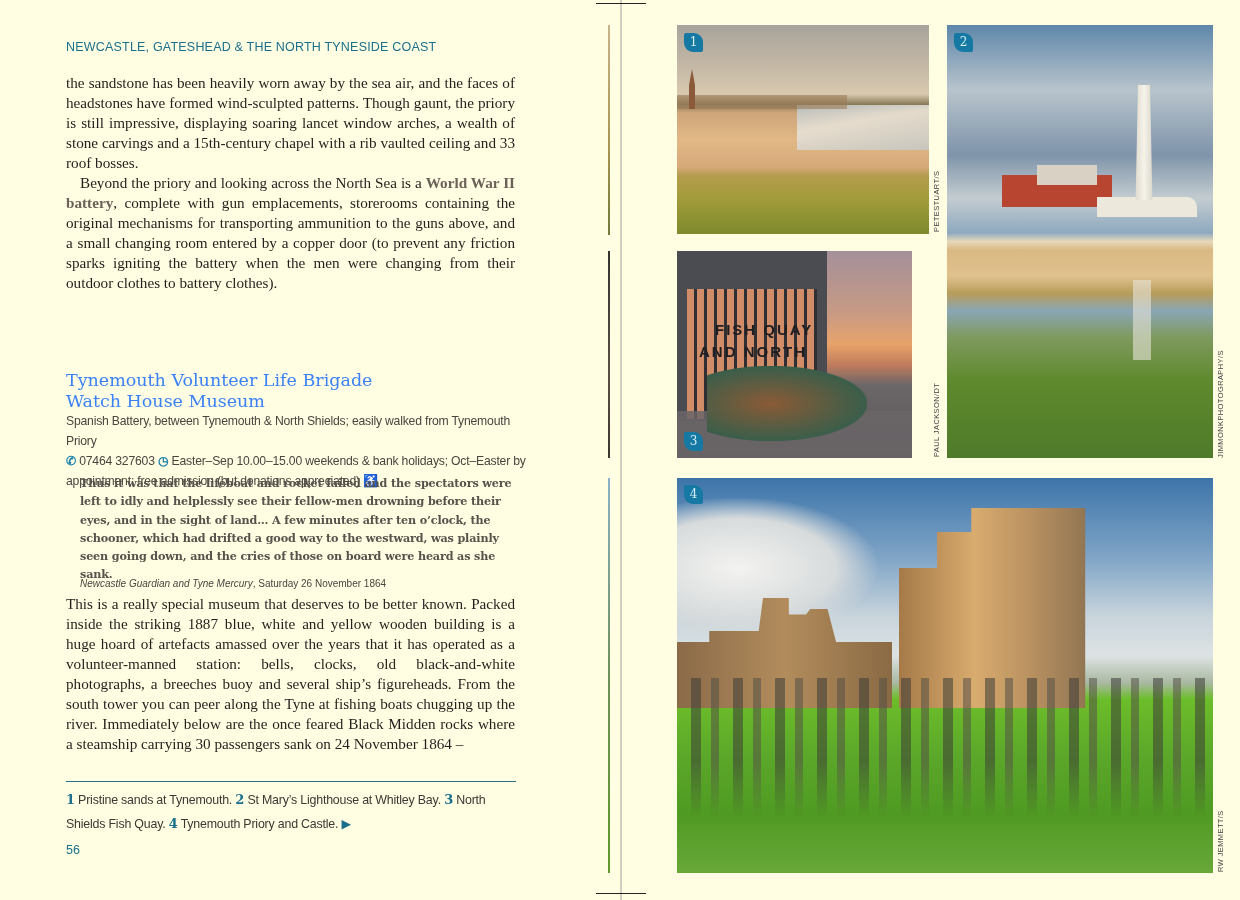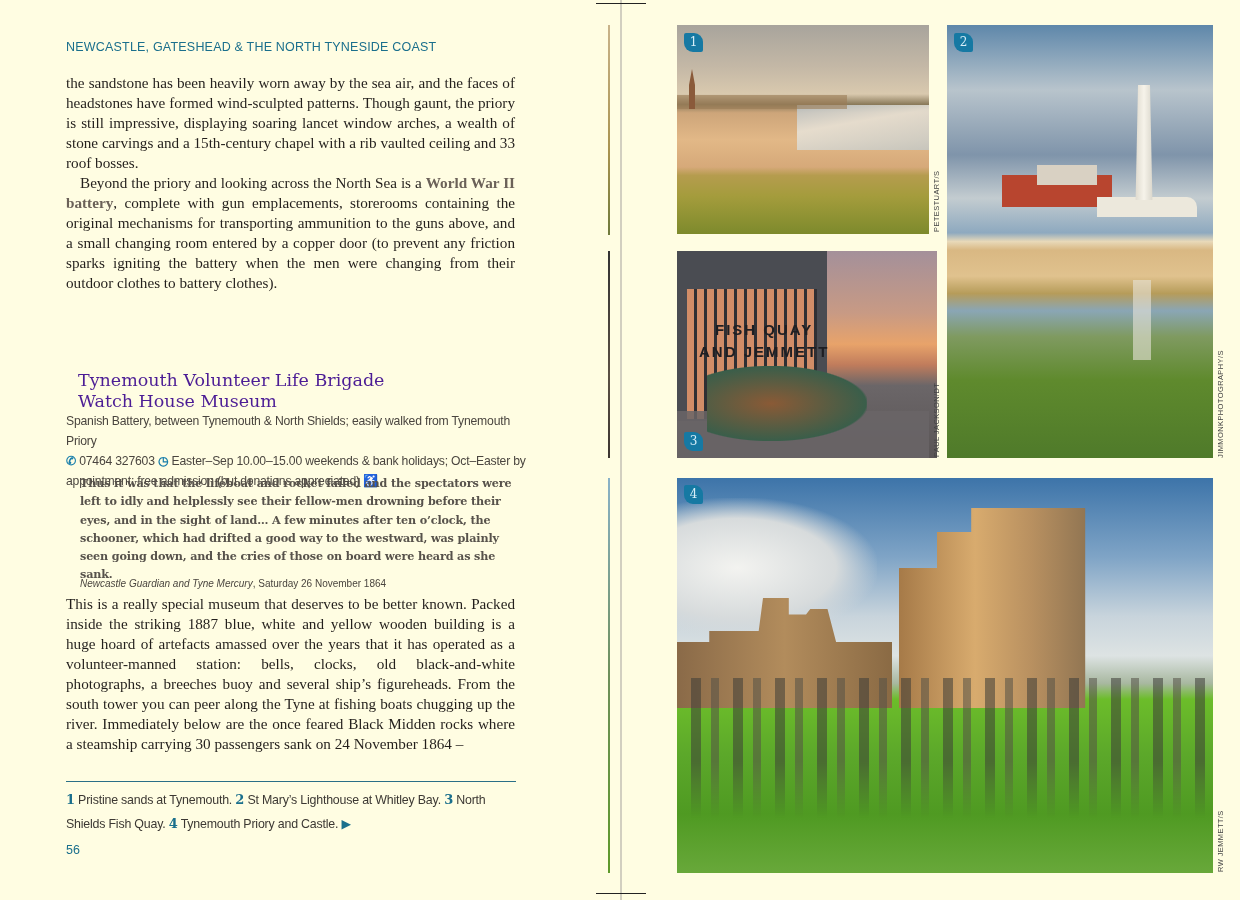--- a/index.html
+++ b/index.html
@@ -26,21 +26,21 @@
     position:absolute; left:66px; width:449px; font-family:"Liberation Serif", serif;
     font-size:15.2px; line-height:20px; text-align:justify; color:#231f1c;
   }
   .body-text p { margin:0; }
   .body-text p.indent { text-indent:14px; }
   .hl { color:#6b6158; font-weight:bold; }
   .block1 { top:73px; }
 
   .section-title {
     position:absolute; left:66px; top:370px; font-family:"DejaVu Serif", serif;
-    font-size:17.5px; line-height:21px; color:#4c1d95;margin-left:12px;
+    font-size:17.5px; line-height:21px; color:#3b82f6;
   }
   .info {
     position:absolute; left:66px; top:411px; width:460px;
     font-family:"Liberation Sans", sans-serif; font-size:12.2px; line-height:20px; color:#4a453f;
     letter-spacing:-0.2px;
   }
   .info .ico { color:#1a7fab; font-weight:bold; }
   .quote {
     position:absolute; left:80px; top:474px; width:440px;
     font-family:"DejaVu Serif", serif; font-size:11.2px; line-height:18.3px; font-weight:bold; color:#57524b;
@@ -89,21 +89,21 @@
   .p2 { left:947px; top:25px; width:266px; height:433px;
     background:linear-gradient(180deg,#5e87aa 0%,#b8c4cc 15%,#7f94aa 30%,#c3ccd0 40%,#8ea9bf 48%,#e8d9b9 50%,#d9b883 52%,#e0c28e 58%,#b69c5a 62%,#8aa6b5 66%,#7f9a60 72%,#5f8a2d 82%,#4f7a2a 100%); }
   .p2 .tower { position:absolute; left:185px; top:60px; width:24px; height:115px; background:linear-gradient(90deg,#d6d1c4,#f6f3ea,#d0ccc0);
     clip-path:polygon(25% 0,75% 0,85% 100%,15% 100%); }
   .p2 .house { position:absolute; left:55px; top:150px; width:110px; height:32px; background:#b8452f; }
   .p2 .house2 { position:absolute; left:90px; top:140px; width:60px; height:20px; background:#d9d1c3; }
   .p2 .base { position:absolute; left:150px; top:172px; width:100px; height:20px; background:#ece8dc; border-radius:0 10px 0 0; }
   .p2 .refl { position:absolute; left:186px; top:255px; width:18px; height:80px; background:#e8e4da; opacity:0.6; }
 
   
-  .p3 { left:677px; top:251px; width:260px; height:207px;
+  .p3 { left:677px; top:251px; width:235px; height:207px;
     background:linear-gradient(180deg,#a4909a 0%,#c89a84 30%,#e8a36a 45%,#c07c5c 55%,#6b6668 65%,#5a5556 100%); }
   .p3 .shed { position:absolute; left:0; top:0; width:150px; height:170px; background:#4a4c52; }
   .p3 .gate { position:absolute; left:10px; top:38px; width:130px; height:130px;
     background:repeating-linear-gradient(90deg,#e0946a 0 7px,#2c2c30 7px 10px); opacity:0.9; }
   .p3 .sign1 { position:absolute; left:38px; top:70px; font-family:"Liberation Sans",sans-serif; font-weight:bold; font-size:15px; color:#1e1e22; letter-spacing:2px; }
   .p3 .sign2 { position:absolute; left:22px; top:92px; font-family:"Liberation Sans",sans-serif; font-weight:bold; font-size:15px; color:#1e1e22; letter-spacing:2px; }
   .p3 .nets { position:absolute; left:30px; top:115px; width:160px; height:75px; background:radial-gradient(ellipse at 40% 50%,#8a5a36,#3a5e4a 70%,transparent 72%); }
   .p3 .ground { position:absolute; left:0; top:160px; width:252px; height:47px; background:#6a6567; opacity:0.85; }
 
   
@@ -190,21 +190,21 @@
   <div class="tower"></div>
   <div class="refl"></div>
   <div class="badge" style="left:7px;top:8px">2</div>
 </div>
 <div class="credit" style="left:1216px;top:458px">JIMMONKPHOTOGRAPHY/S</div>
 
 <div class="photo p3">
   <div class="shed"></div>
   <div class="gate"></div>
   <div class="sign1">FISH QUAY</div>
-  <div class="sign2">AND JEMMETT</div>
+  <div class="sign2">AND NORTH</div>
   <div class="ground"></div>
   <div class="nets"></div>
   <div class="badge" style="left:7px;top:181px">3</div>
 </div>
 <div class="credit" style="left:932px;top:457px">PAUL JACKSON/DT</div>
 
 <div class="photo p4">
   <div class="cloud"></div>
   <div class="ruin"></div>
   <div class="tower"></div>

